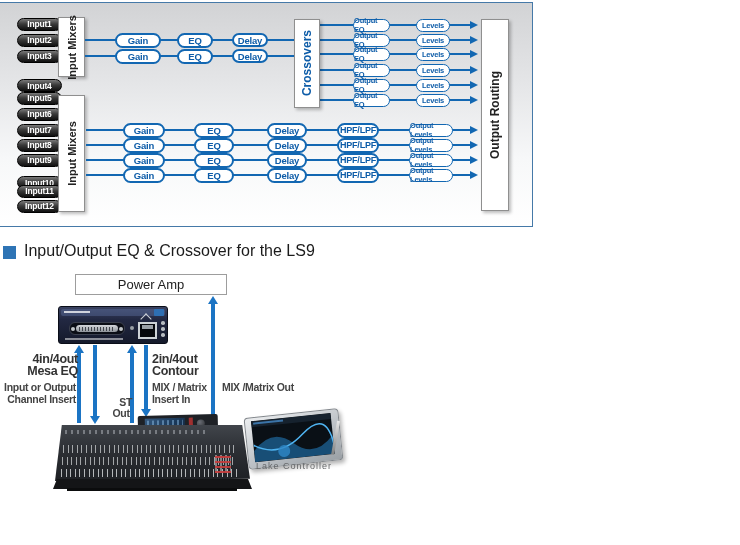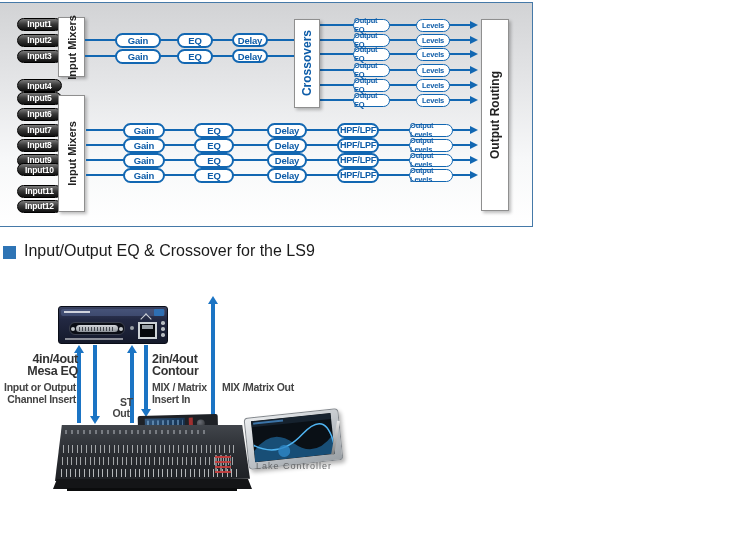--- a/index.html
+++ b/index.html
@@ -42,21 +42,21 @@
 
     <div class="inbadge" style="top:14.5px">Input1</div>
     <div class="inbadge" style="top:30.5px">Input2</div>
     <div class="inbadge" style="top:46.5px">Input3</div>
     <div class="inbadge" style="top:76px">Input4</div>
     <div class="inbadge" style="top:88.5px">Input5</div>
     <div class="inbadge" style="top:104.5px">Input6</div>
     <div class="inbadge" style="top:120.5px">Input7</div>
     <div class="inbadge" style="top:135.5px">Input8</div>
     <div class="inbadge" style="top:150.5px">Input9</div>
-    <div class="inbadge" style="top:160px">Input10</div>
+    <div class="inbadge" style="top:173px">Input10</div>
     <div class="inbadge" style="top:181.5px">Input11</div>
     <div class="inbadge" style="top:196.5px">Input12</div>
 
     <div class="vbox" style="left:59px;top:14px;width:27px;height:60px">
       <span class="vtext" style="font-size:11px;color:#222">Input Mixers</span>
     </div>
     <div class="vbox" style="left:59px;top:92px;width:27px;height:117px">
       <span class="vtext" style="font-size:11px;color:#222">Input Mixers</span>
     </div>
 
@@ -134,20 +134,21 @@
     <div class="pill-sm" style="left:410px;top:165.5px;width:44px;height:13px">Output Levels</div>
 
     <div class="vbox" style="left:482px;top:16px;width:28px;height:192px">
       <span class="vtext" style="font-size:12px;color:#222">Output Routing</span>
     </div>
   </div>
 
   <div style="position:absolute;left:3px;top:246px;width:13px;height:13px;background:#2e74b5"></div>
   <div style="position:absolute;left:24px;top:242px;font-size:16px;color:#1b1b1b;white-space:nowrap">Input/Output EQ &amp; Crossover for the LS9</div>
 
+  <div style="position:absolute;left:75px;top:274px;width:152px;height:21px;background:#fff;border:1px solid #9d9d9d;box-sizing:border-box;display:flex;align-items:center;justify-content:center;font-size:13px;color:#222">Power Amp</div>
 
   <div style="position:absolute;left:58px;top:306px;width:110px;height:38px;border-radius:3px;border:1px solid #0a0d18;box-sizing:border-box;background:linear-gradient(180deg,#3a4260 0%,#222842 35%,#151a2b 100%)">
     <div style="position:absolute;left:2px;top:2px;right:2px;height:7px;background:rgba(95,115,165,.4);border-radius:2px"></div>
     <div style="position:absolute;left:5px;top:4px;width:26px;height:2px;background:rgba(255,255,255,.75)"></div>
     <div style="position:absolute;right:3px;top:2px;width:10px;height:7px;background:#2e6fb3;border-radius:1px"></div>
     <div style="position:absolute;left:10px;top:15px;width:56px;height:13px;background:#0b0e16;border-radius:6px;border:1px solid #3a3f4d;box-sizing:border-box">
       <div style="position:absolute;left:6px;top:2px;width:42px;height:7px;border-radius:3.5px;background:linear-gradient(180deg,#d3d6da,#8f949a)">
         <div style="position:absolute;inset:1.5px 3px;background:repeating-linear-gradient(90deg,#41454c 0 1px,transparent 1px 3px)"></div>
       </div>
       <div style="position:absolute;left:1px;top:4px;width:4px;height:4px;border-radius:50%;background:#c0c4c8"></div>
@@ -172,21 +173,21 @@
   <div class="varrow" style="left:130px;top:353px;height:70px"></div>
   <div class="varrow" style="left:144px;top:345px;height:64px"></div>
   <div class="vhd" style="left:141px;top:409px"></div>
   <div class="vhu" style="left:208px;top:296px"></div>
   <div class="varrow" style="left:211px;top:304px;height:124px"></div>
 
   <div class="lblb" style="right:662px;top:352px">4in/4out</div>
   <div class="lblb" style="right:662px;top:364px">Mesa EQ</div>
   <div class="lbl" style="right:664px;top:381px">Input or Output</div>
   <div class="lbl" style="right:664px;top:393px">Channel Insert</div>
-  <div class="lbl" style="left:120px;top:396px;width:22px;text-align:left">ST</div>
+  <div class="lbl" style="left:110px;top:396px;width:22px;text-align:right">ST</div>
   <div class="lbl" style="left:110px;top:407px;width:22px;text-align:center">Out</div>
   <div class="lblb" style="left:152px;top:352px">2in/4out</div>
   <div class="lblb" style="left:152px;top:364px">Contour</div>
   <div class="lbl" style="left:152px;top:381px">MIX / Matrix</div>
   <div class="lbl" style="left:152px;top:393px">Insert In</div>
   <div class="lbl" style="left:222px;top:381px">MIX /Matrix Out</div>
 
   <div style="position:absolute;left:55px;top:414px;width:195px;height:76px">
     <div style="position:absolute;left:83px;top:1px;width:80px;height:27px;background:#1e2126;border-radius:2px;transform:rotate(-1.5deg)">
       <div style="position:absolute;left:7px;top:3px;width:40px;height:20px;background:linear-gradient(135deg,#35597f 0%,#1b3a5c 55%,#122238 100%)">

